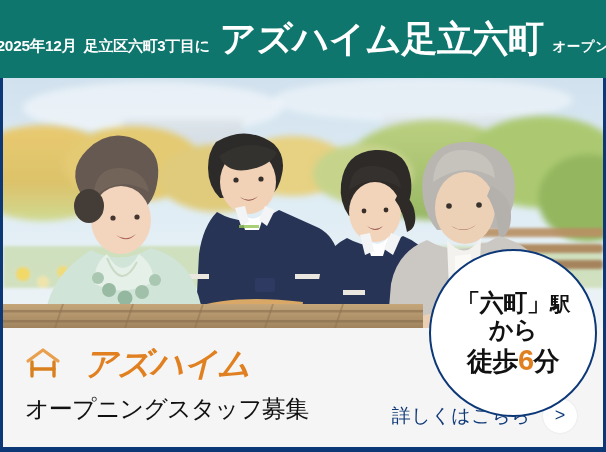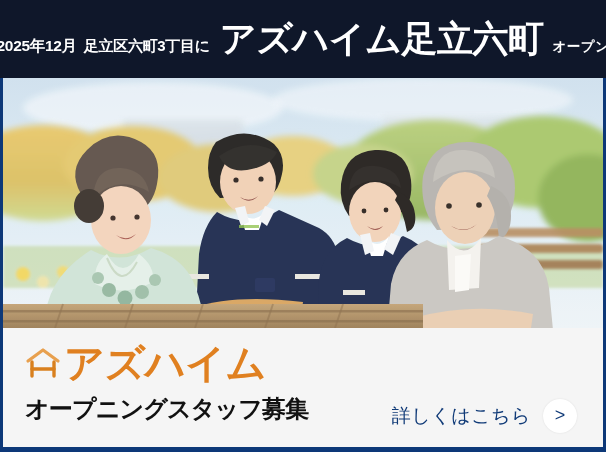--- a/index.html
+++ b/index.html
@@ -19,21 +19,21 @@
     background: #0d3878;
     box-sizing: border-box;
   }
 
   
   .header {
     position: absolute;
     left: 0; top: 0;
     width: 606px;
     height: 78px;
-    background: #0f172a;
+    background: #0f766e;
     display: flex;
     align-items: center;
     justify-content: center;
     box-sizing: border-box;
   }
   .header-inner {
     display: flex;
     align-items: baseline;
     white-space: nowrap;
   }
@@ -137,30 +137,32 @@
     top: 14px;
   }
   .logo-row {
     display: flex;
     align-items: center;
     height: 42px;
   }
   .logo-mark { width: 36px; height: 32px; margin-right: 3px; display:block; }
   .logo-text {
     color: #e08020;
-    font-size: 40px;
-    font-weight: 700;
+    font-size: 33px;
+    font-weight: 700;
+    font-style: italic;
     letter-spacing: -0.5px;
     line-height: 1;
+    margin-left: 20px;
   }
   .tagline {
     margin-top: 9px;
     color: #111111;
     font-size: 24px;
-    font-weight: 700;
+    font-weight: 400;
     letter-spacing: -0.8px;
     white-space: nowrap;
   }
   .cta {
     position: absolute;
     right: 26px;
     bottom: 14px;
     display: flex;
     align-items: center;
     cursor: pointer;
@@ -370,20 +372,29 @@
           <line x1="200" y1="226" x2="192" y2="250"></line>
           <line x1="270" y1="226" x2="262" y2="250"></line>
           <line x1="340" y1="226" x2="332" y2="250"></line>
         </g>
       </g>
 
       <rect x="0" y="0" width="600" height="250" fill="#ffffff" opacity="0.05"></rect>
     </svg>
   </div>
 
+  <div class="badge">
+    <div class="badge-l1">
+      <span>「六町」</span><span class="small">駅</span>
+    </div>
+    <div class="badge-l2">から</div>
+    <div class="badge-l3">
+      <span>徒歩</span><span class="num">6</span><span>分</span>
+    </div>
+  </div>
 
   <div class="panel">
     <div class="panel-left">
       <div class="logo-row">
         <svg class="logo-mark" viewBox="0 0 36 32">
           <path d="M3 14 L18 3 L33 14" fill="none" stroke="#e8a04e" stroke-width="3.2" stroke-linecap="round" stroke-linejoin="round"></path>
           <path d="M7 15 L7 29" fill="none" stroke="#d9801e" stroke-width="3.4" stroke-linecap="round"></path>
           <path d="M29 15 L29 29" fill="none" stroke="#d9801e" stroke-width="3.4" stroke-linecap="round"></path>
           <path d="M7 22 L29 22" fill="none" stroke="#d9801e" stroke-width="3.4" stroke-linecap="round"></path>
         </svg>

